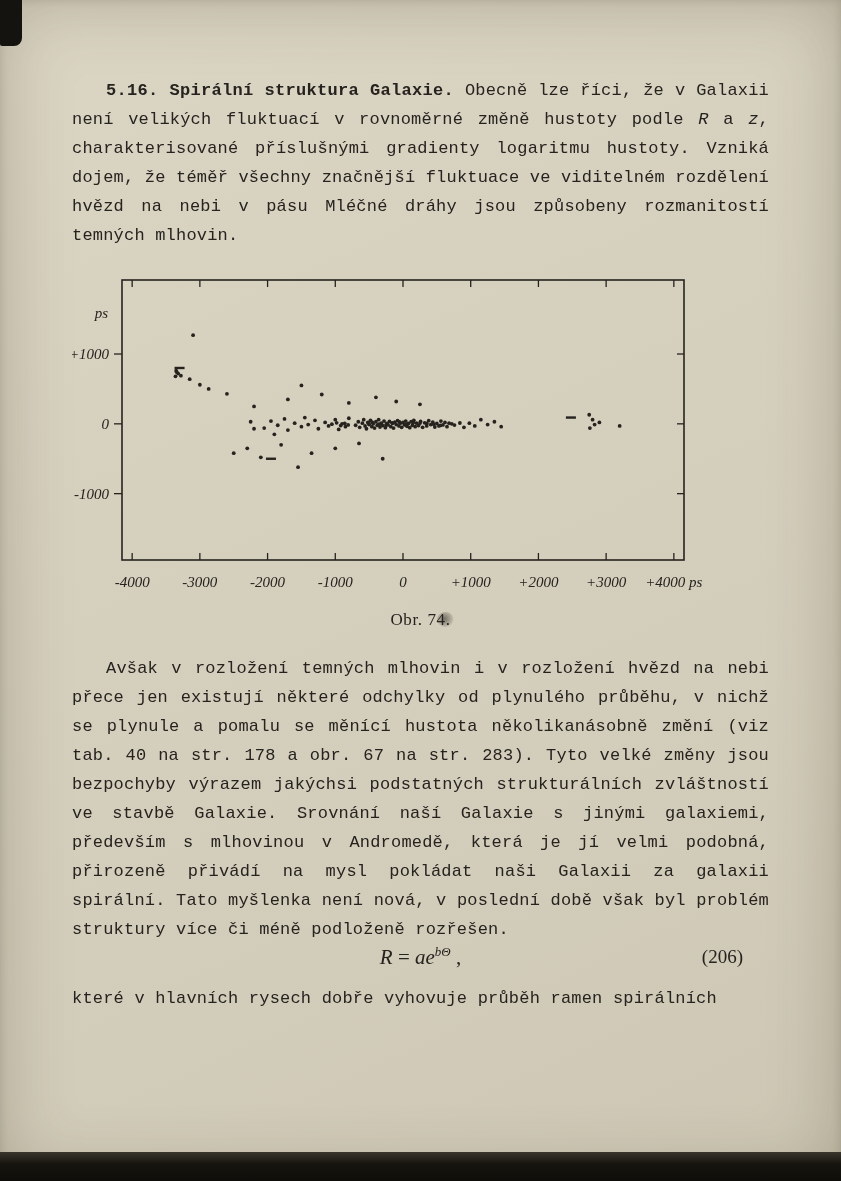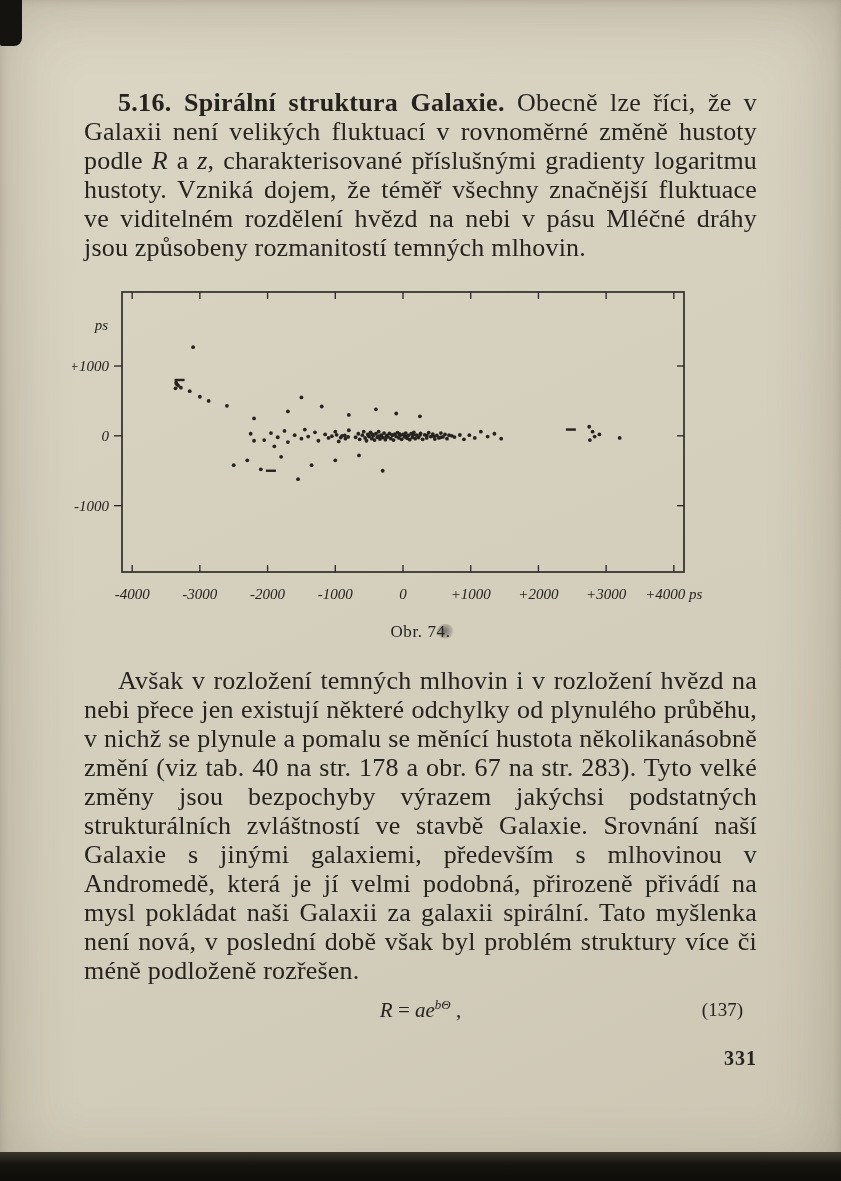--- a/index.html
+++ b/index.html
@@ -17,24 +17,25 @@
     background:#15130f;border-radius:0 0 8px 2px;
   }
   .bottom-band{
     position:absolute;left:0;bottom:0;width:100%;height:29px;
     background:linear-gradient(180deg,#3a362d 0%,#17150f 40%,#0e0d09 100%);
   }
   .content{
     position:absolute;left:72px;top:76px;width:697px;
   }
   .para{
-    margin:12px;
-    font-size:26px;line-height:29px;
+    margin:0;
+    font-size:17px;line-height:29px;
     text-align:justify;
     letter-spacing:.2px;
+    font-family:Liberation Mono, monospace;
   }
   .para.indent{text-indent:34px;}
   .para .lead{font-weight:bold;letter-spacing:.3px;}
   .p2{margin-top:22px;}
   .p3{margin-top:2px;}
   .p4{margin-top:4px;}
   figure{margin:24px 0 0 0;padding:0;}
   .plot-wrap{margin-left:0;}
   svg text{fill:#26231f;}
   .tick-label{font:italic 15px "Liberation Serif", serif;}
@@ -259,21 +260,21 @@
           </svg>
       </div>
       <figcaption><span>Obr. 74.</span><span class="smudge"></span></figcaption>
     </figure>
 
     <p class="para indent p2">Avšak v rozložení temných mlhovin i v rozložení hvězd na nebi přece jen existují některé odchylky od plynulého průběhu, v nichž se plynule a pomalu se měnící hustota několikanásobně změní (viz tab. 40 na str. 178 a obr. 67 na str. 283). Tyto velké změny jsou bezpochyby výrazem jakýchsi podstatných strukturálních zvláštností ve stavbě Galaxie. Srovnání naší Galaxie s jinými galaxiemi, především s mlhovinou v Andromedě, která je jí velmi podobná, přirozeně přivádí na mysl pokládat naši Galaxii za galaxii spirální. Tato myšlenka není nová, v poslední době však byl problém struktury více či méně podloženě rozřešen.</p>
 
 
     <div class="equation-row">
       <span class="eq"><i>R</i><span> = </span><i>ae</i><sup><i>bΘ</i></sup><span> ,</span></span>
-      <span class="eqnum">(137)</span>
+      <span class="eqnum">(206)</span>
     </div>
 
-
-    <div class="page-number">331</div>
+    <p class="para p4">které v hlavních rysech dobře vyhovuje průběh ramen spirálních</p>
+
   </div>
 
   <div class="bottom-band"></div>
 </div>
 
 </body></html>

